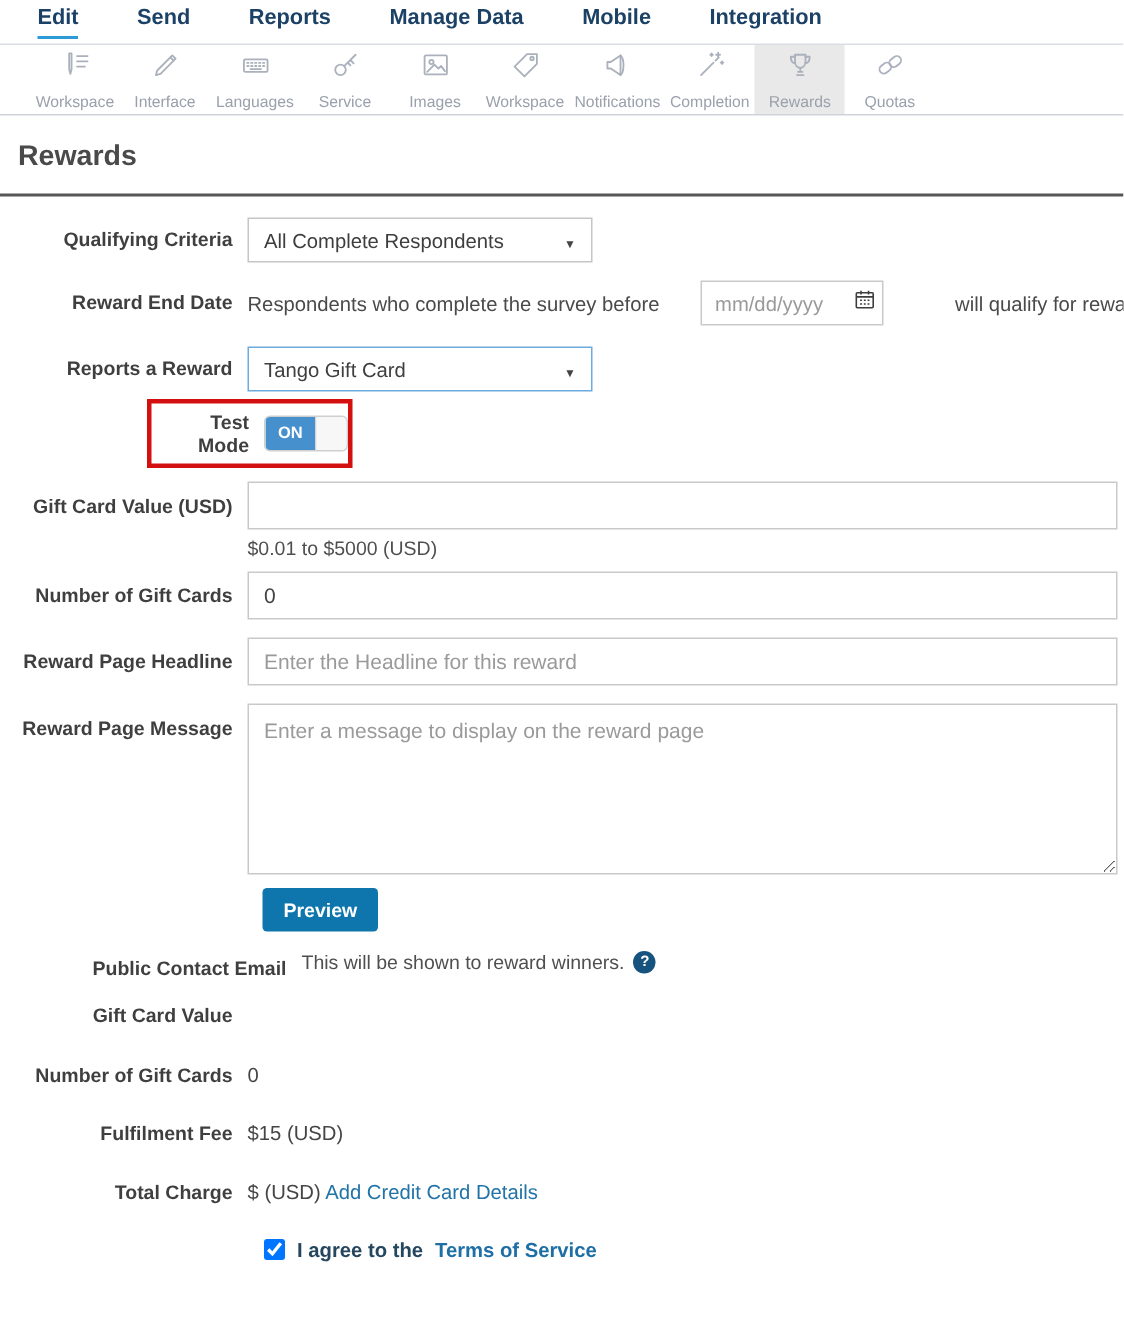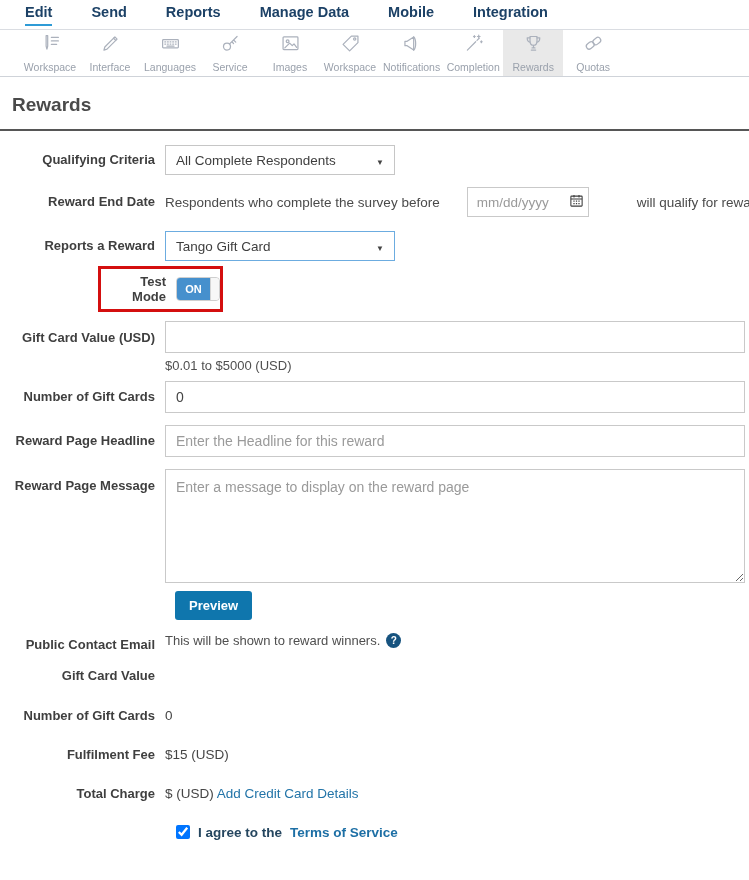--- a/index.html
+++ b/index.html
@@ -71,21 +71,21 @@
   .date-placeholder { color:#9a9a9a; font-size:13.5px; }
   .date-box svg { width:15px; height:15px; fill:none; stroke:#3d3d3d; stroke-width:1.7; }
 
   .test-row { margin:3px 0 9px 98px; }
   .red-box {
     display:inline-flex; align-items:center; gap:10px;
     border:3px solid #d40f0f; padding:5px 0 5px 6px;
   }
   .test-label { width:59px; text-align:right; font-size:13px; font-weight:bold; color:#3f3f3f; }
   .toggle {
-    width:44px; height:24px; border:1px solid #cfcfcf; border-radius:4px;
+    width:56px; height:24px; border:1px solid #cfcfcf; border-radius:4px;
     display:flex; overflow:hidden; cursor:pointer; background:#fff;
   }
   .toggle-on {
     width:33px; background:#4690cd; color:#fff; font-size:11px; font-weight:bold;
     display:flex; align-items:center; justify-content:center;
   }
   .toggle-knob { flex:1; background:#f7f7f7; border-left:1px solid #d5d5d5; border-radius:0 3px 3px 0; }
 
   .text-input {
     width:100%; height:32px; border:1px solid #c9c9c9; background:#fff;
@@ -303,21 +303,21 @@
     <div class="flabel">Reward Page Message</div>
     <div class="fcontrol">
       <textarea class="text-input" placeholder="Enter a message to display on the reward page" style=""></textarea>
     </div>
   </div>
 
   <div class="preview-row">
     <button class="btn">Preview</button>
   </div>
 
-  <div class="frow top" style="margin-bottom:15px;">
+  <div class="frow top" style="margin-bottom:15px;padding-left:36px;">
     <div class="flabel">Public Contact Email</div>
     <div class="fcontrol">
       <div class="helper helper-flex">
         <span>This will be shown to reward winners.</span>
         <span class="help-icon">?</span>
       </div>
     </div>
   </div>
 
   <div class="srow">

